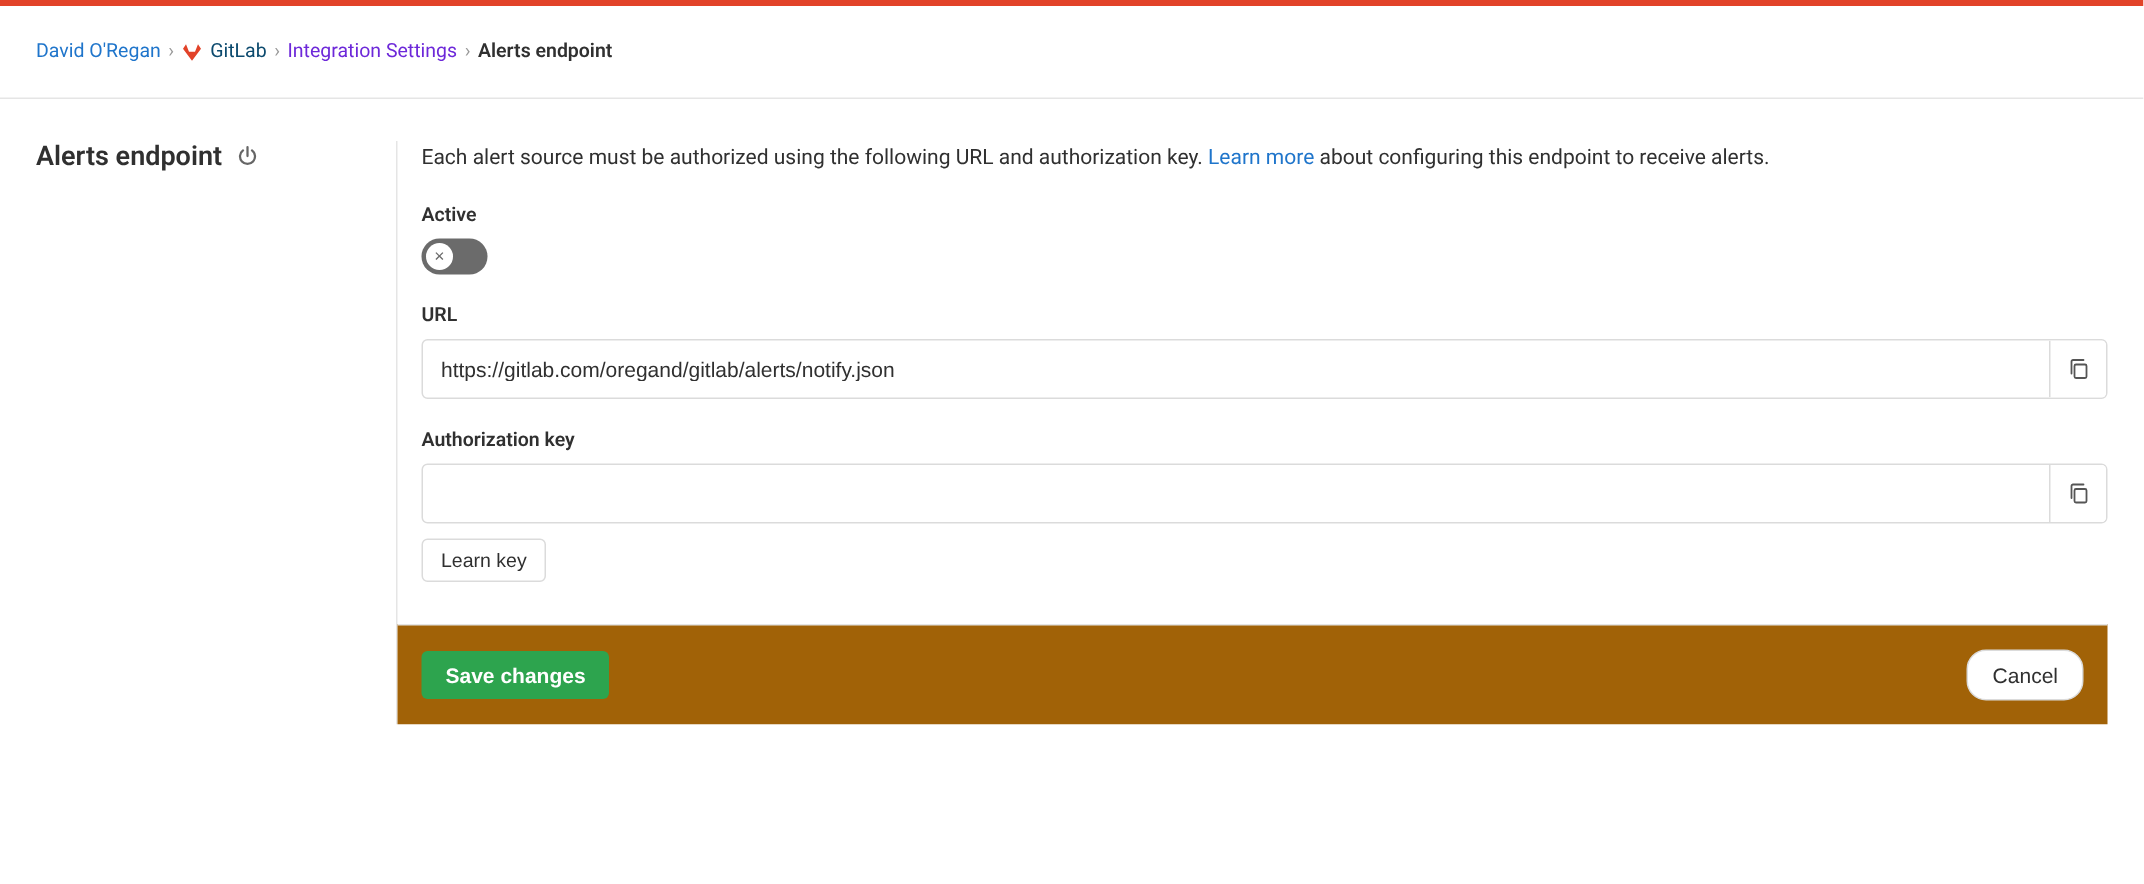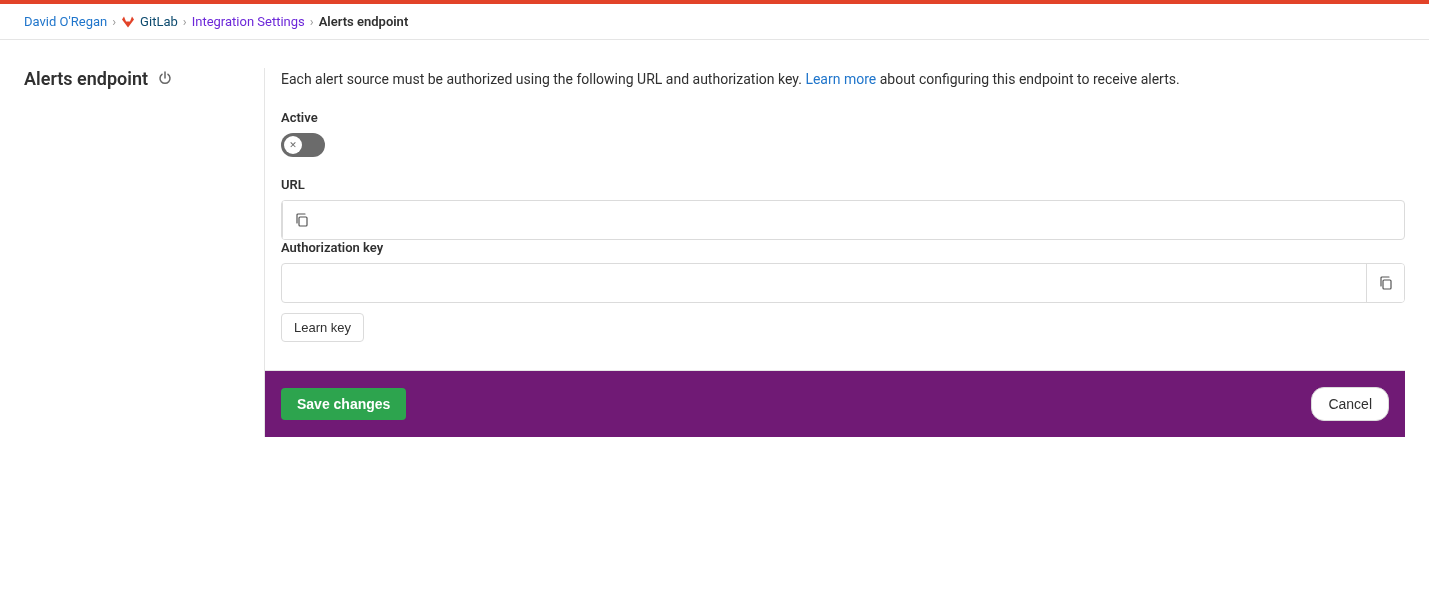--- a/index.html
+++ b/index.html
@@ -8,21 +8,21 @@
       font-size: 14px;
       color: #303030;
       background: #fff;
     }
   </style>
 </head>
 <body>
 
 <div style="height:4px;background:#e24329;width:100%;"></div>
 
-<nav style="display:flex;align-items:center;padding:10px 24px;font-size:13px;color:#666;border-bottom:1px solid #e5e5e5;gap:5px;">
+<nav style="display:flex;align-items:center;padding:23px 24px;font-size:13px;color:#666;border-bottom:1px solid #e5e5e5;gap:5px;">
   <a href="#" style="color:#1f75cb;text-decoration:none;">David O'Regan</a>
   <span style="color:#999;">›</span>
   <span style="display:inline-flex;align-items:center;">
     <svg width="14" height="14" viewBox="0 0 14 14" fill="none" xmlns="http://www.w3.org/2000/svg">
       <path d="M7 12.5L1 4.5L3 1.5L5 6.5H9L11 1.5L13 4.5L7 12.5Z" fill="#e24329"></path>
     </svg>
   </span>
   <a href="#" style="color:#0c4a6e;text-decoration:none;">GitLab</a>
   <span style="color:#999;">›</span>
   <a href="#" style="color:#6d28d9;text-decoration:none;">Integration Settings</a>
@@ -53,23 +53,24 @@
 
     <div style="margin-bottom:20px;">
       <label style="display:block;font-size:13px;font-weight:600;color:#303030;margin-bottom:8px;">Active</label>
       <label style="position:relative;display:inline-block;width:44px;height:24px;cursor:pointer;">
         <input type="checkbox" style="opacity: 0; width: 0px; height: 0px;">
         <span style="position:absolute;top:0;left:0;right:0;bottom:0;background:#6b6b6b;border-radius:12px;"></span>
         <span style="position:absolute;top:3px;left:3px;width:18px;height:18px;background:#fff;border-radius:50%;display:flex;align-items:center;justify-content:center;font-size:9px;color:#6b6b6b;">✕</span>
       </label>
     </div>
 
-    <div style="">
+    <div style="margin-bottom:20px;">
       <label style="display:block;font-size:13px;font-weight:600;color:#303030;margin-bottom:8px;">URL</label>
       <div style="display:flex;align-items:center;border:1px solid #dbdbdb;border-radius:4px;overflow:hidden;">
+        <input type="text" readonly="" style="flex: 1 1 0%; border: none; outline: none; padding: 8px 12px; font-size: 14px; color: rgb(48, 48, 48); background: rgb(255, 255, 255);" value="https://gitlab.com/oregand/gitlab/alerts/notify.json">
         <button style="width:38px;height:38px;display:flex;align-items:center;justify-content:center;background:#fff;border:none;border-left:1px solid #dbdbdb;cursor:pointer;" title="Copy URL">
           <svg width="16" height="16" viewBox="0 0 16 16" fill="none" xmlns="http://www.w3.org/2000/svg">
             <rect x="5" y="5" width="8" height="9" rx="1" stroke="#555" stroke-width="1.2" fill="none"></rect>
             <path d="M3 11V3a1 1 0 0 1 1-1h7" stroke="#555" stroke-width="1.2" stroke-linecap="round"></path>
           </svg>
         </button>
       </div>
     </div>
 
     <div style="margin-bottom:20px;">
@@ -79,18 +80,18 @@
         <button style="width:38px;height:38px;display:flex;align-items:center;justify-content:center;background:#fff;border:none;border-left:1px solid #dbdbdb;cursor:pointer;" title="Copy key">
           <svg width="16" height="16" viewBox="0 0 16 16" fill="none" xmlns="http://www.w3.org/2000/svg">
             <rect x="5" y="5" width="8" height="9" rx="1" stroke="#555" stroke-width="1.2" fill="none"></rect>
             <path d="M3 11V3a1 1 0 0 1 1-1h7" stroke="#555" stroke-width="1.2" stroke-linecap="round"></path>
           </svg>
         </button>
       </div>
       <button style="margin-top:10px;border:1px solid #dbdbdb;background:#fff;border-radius:4px;padding:6px 12px;font-size:13px;color:#303030;cursor:pointer;">Learn key</button>
     </div>
 
-    <div style="margin-top:28px;background:#701a75;border-top:1px solid #e5e5e5;display:flex;align-items:center;justify-content:space-between;padding:16px;margin-left:-16px;margin-right:0;width:calc(100% + 16px);">
+    <div style="margin-top:28px;background:#a16207;border-top:1px solid #e5e5e5;display:flex;align-items:center;justify-content:space-between;padding:16px;margin-left:-16px;margin-right:0;width:calc(100% + 16px);">
       <button style="background:#2da44e;color:#fff;border:none;border-radius:4px;padding:8px 16px;font-size:14px;font-weight:600;cursor:pointer;">Save changes</button>
       <button style="background:#fff;color:#303030;border:1px solid #dbdbdb;border-radius:13px;padding:8px 16px;font-size:14px;cursor:pointer;">Cancel</button>
     </div>
   </main>
 </div>
 
 </body></html>

